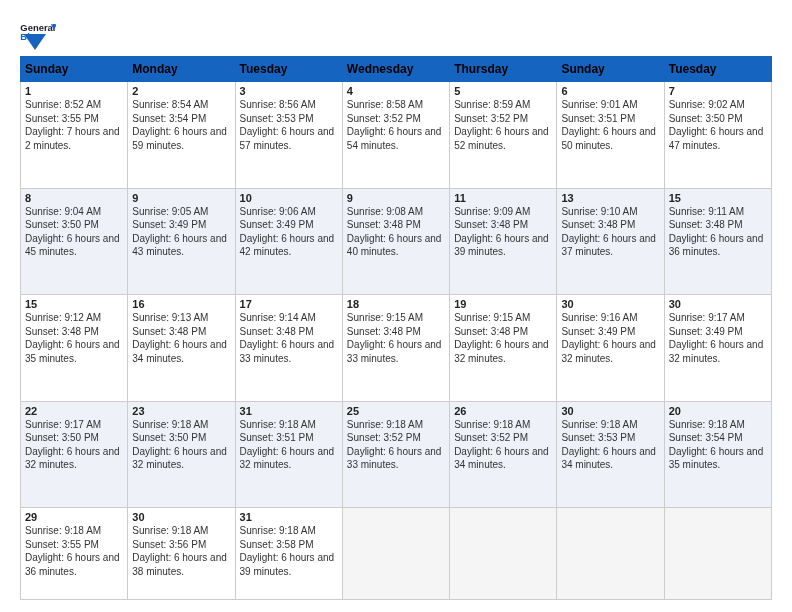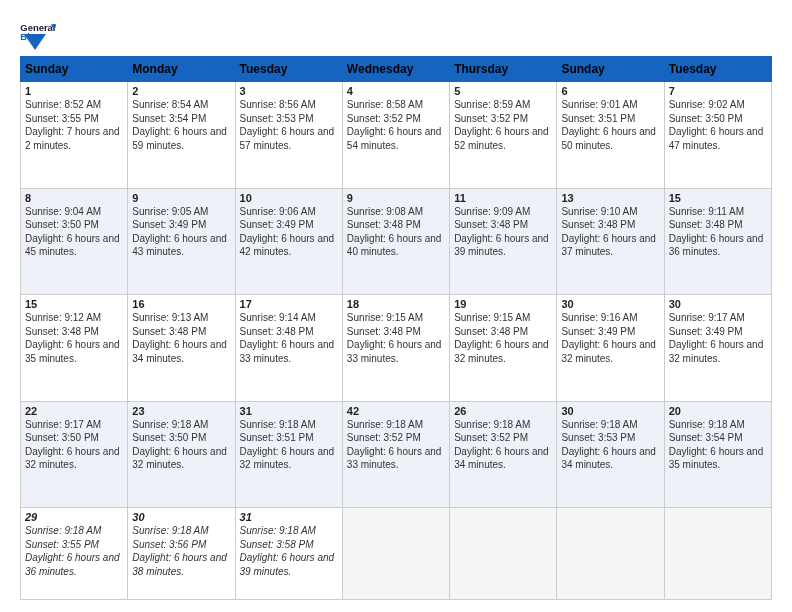--- a/index.html
+++ b/index.html
@@ -64,21 +64,20 @@
       border: 1px solid #ccc;
       vertical-align: top;
       padding: 3px 4px;
       font-size: 9.5px;
       color: #222;
       background: #fff;
       height: 88px;
     }
     .calendar tr:last-child td {
       height: 76px;
-      font-style: italic;
     }
     .day-num {
       font-size: 11px;
       font-weight: bold;
       display: block;
       margin-bottom: 1px;
     }
     .cell-info {
       font-size: 10px;
       line-height: 1.35;
@@ -226,21 +225,21 @@
           </td>
           <td>
             <span class="day-num">23</span>
             <div class="cell-info">Sunrise: 9:18 AM<br>Sunset: 3:50 PM<br>Daylight: 6 hours and 32 minutes.</div>
           </td>
           <td>
             <span class="day-num">31</span>
             <div class="cell-info">Sunrise: 9:18 AM<br>Sunset: 3:51 PM<br>Daylight: 6 hours and 32 minutes.</div>
           </td>
           <td>
-            <span class="day-num">42</span>
+            <span class="day-num">25</span>
             <div class="cell-info">Sunrise: 9:18 AM<br>Sunset: 3:52 PM<br>Daylight: 6 hours and 33 minutes.</div>
           </td>
           <td>
             <span class="day-num">26</span>
             <div class="cell-info">Sunrise: 9:18 AM<br>Sunset: 3:52 PM<br>Daylight: 6 hours and 34 minutes.</div>
           </td>
           <td>
             <span class="day-num">30</span>
             <div class="cell-info">Sunrise: 9:18 AM<br>Sunset: 3:53 PM<br>Daylight: 6 hours and 34 minutes.</div>
           </td>

